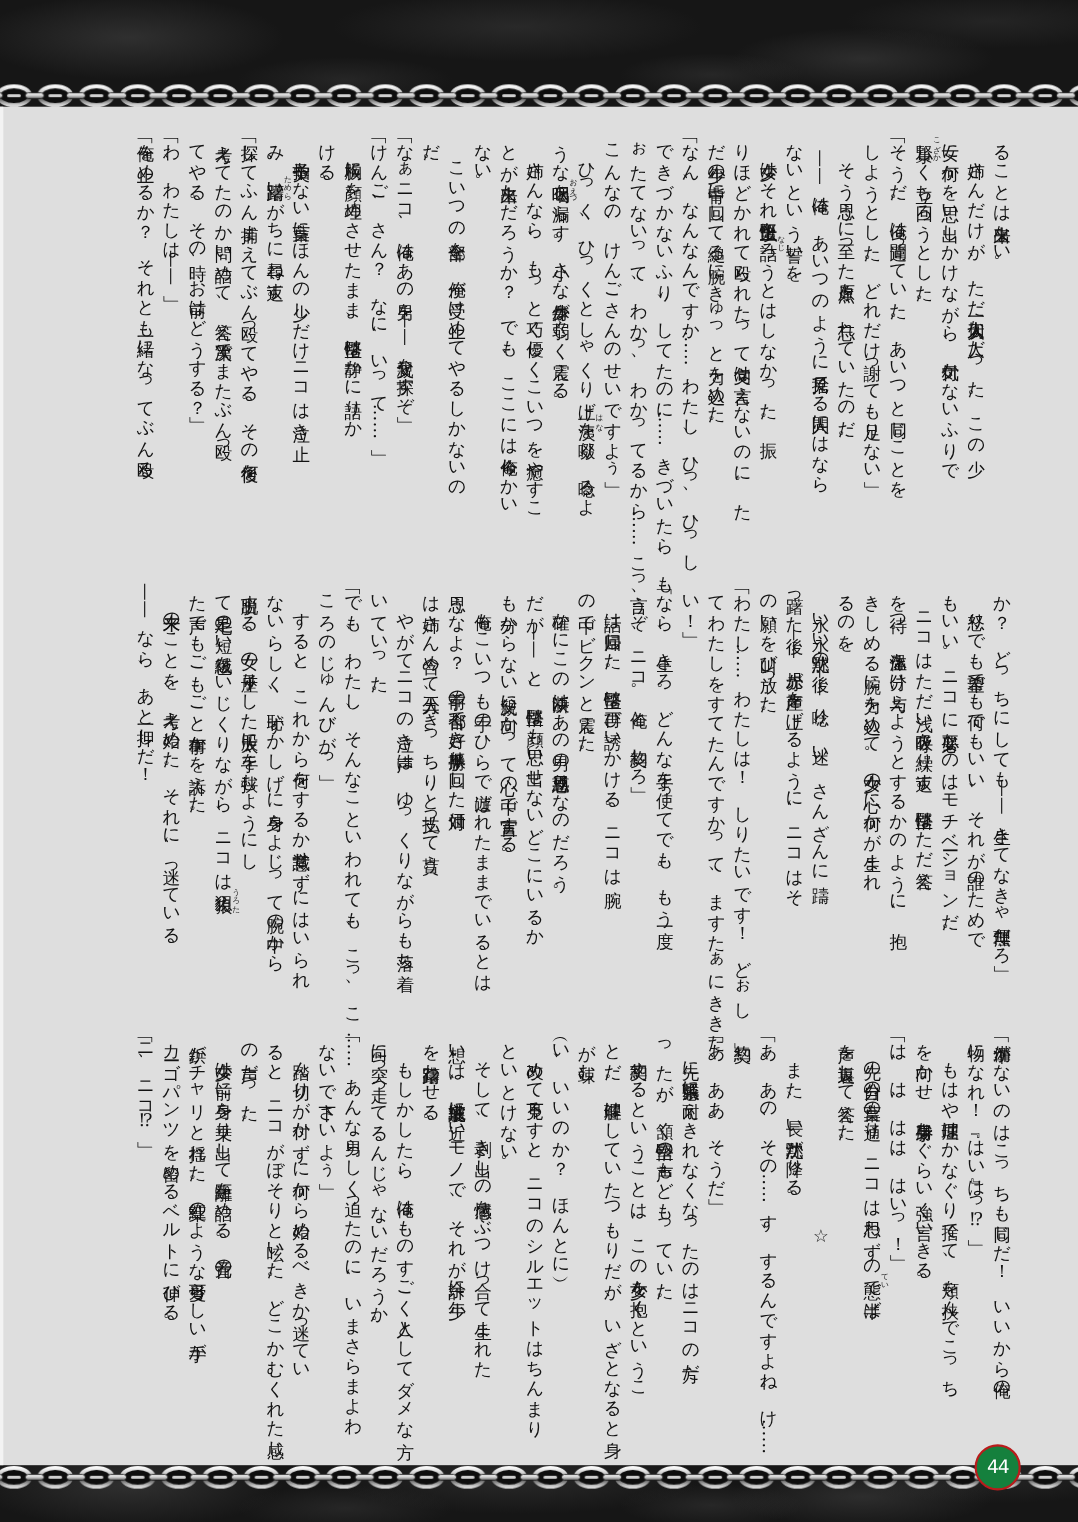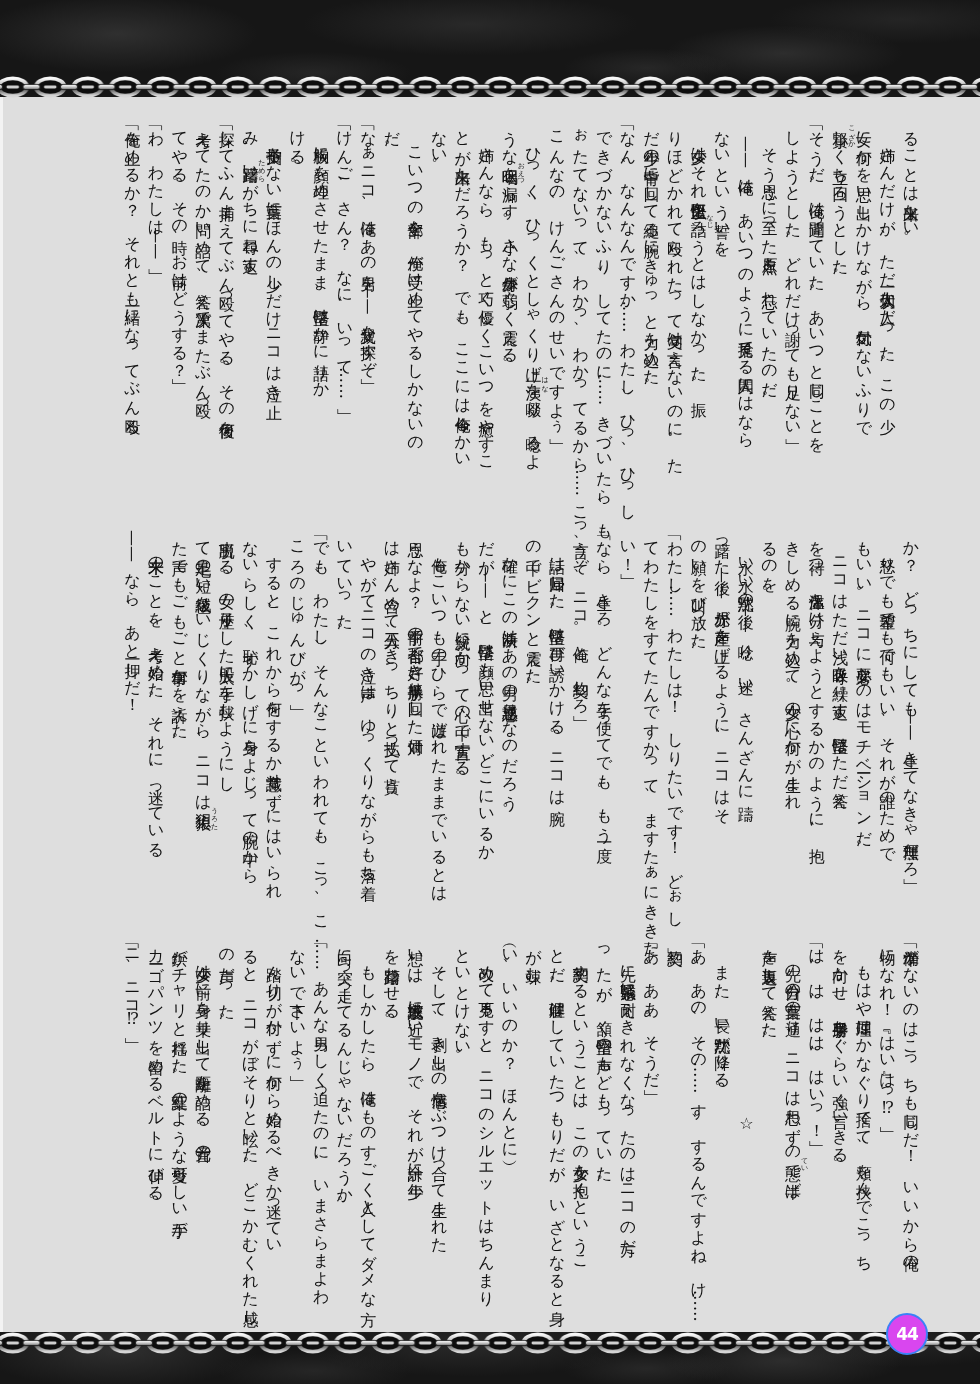--- a/index.html
+++ b/index.html
@@ -48,26 +48,25 @@
   .rt {
     position: absolute; left: 100%; top: 0; height: 100%;
     margin-left: -3px;
     font-size: 7px; line-height: 8px;
     display: block; text-align: center;
     white-space: nowrap;
   }
   .page-number {
     position: absolute; left: 886px; top: 1313px;
     width: 38px; height: 38px; border-radius: 50%;
-    background: #d946ef; border: 2px solid #3b82f6;
+    background: #15803d; border: 2px solid #b91c1c;
     color: #ffffff; font-family: "DejaVu Sans", sans-serif;
     font-size: 17px; letter-spacing: -1px;
     display: flex; align-items: center; justify-content: center;
     z-index: 5;
-    font-weight: bold;
   }
 </style>
 </head>
 <body>
 
 <div class="band band-top"></div>
 <div class="band band-bottom"></div>
 <div class="edge-strip"></div>
 
 <svg class="chain chain-top" viewBox="0 0 980 26" width="980" height="26">

